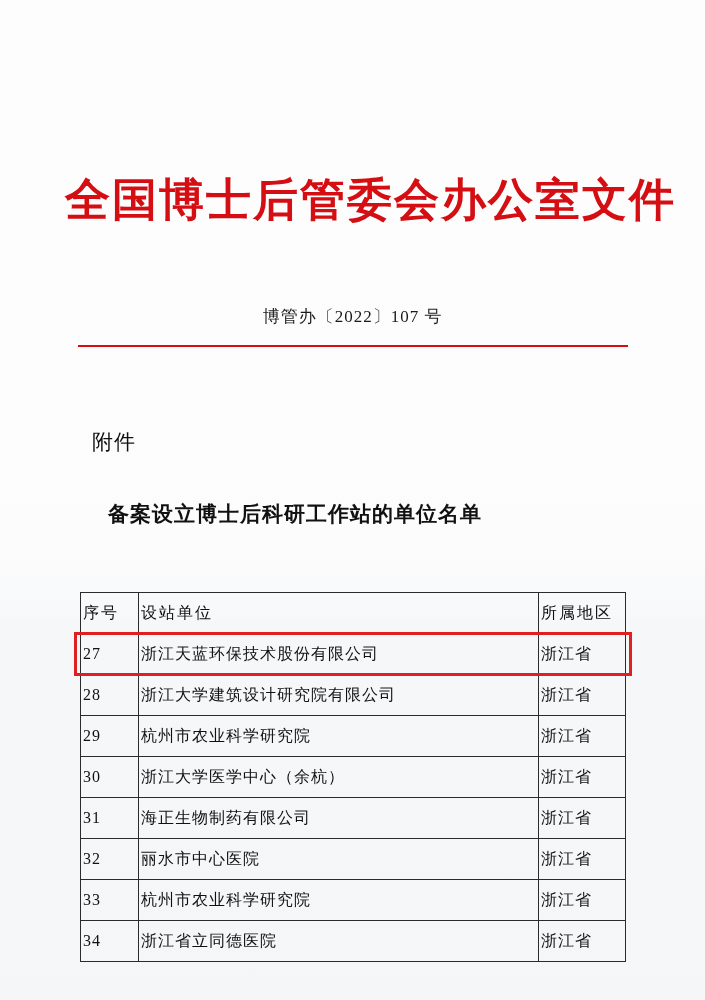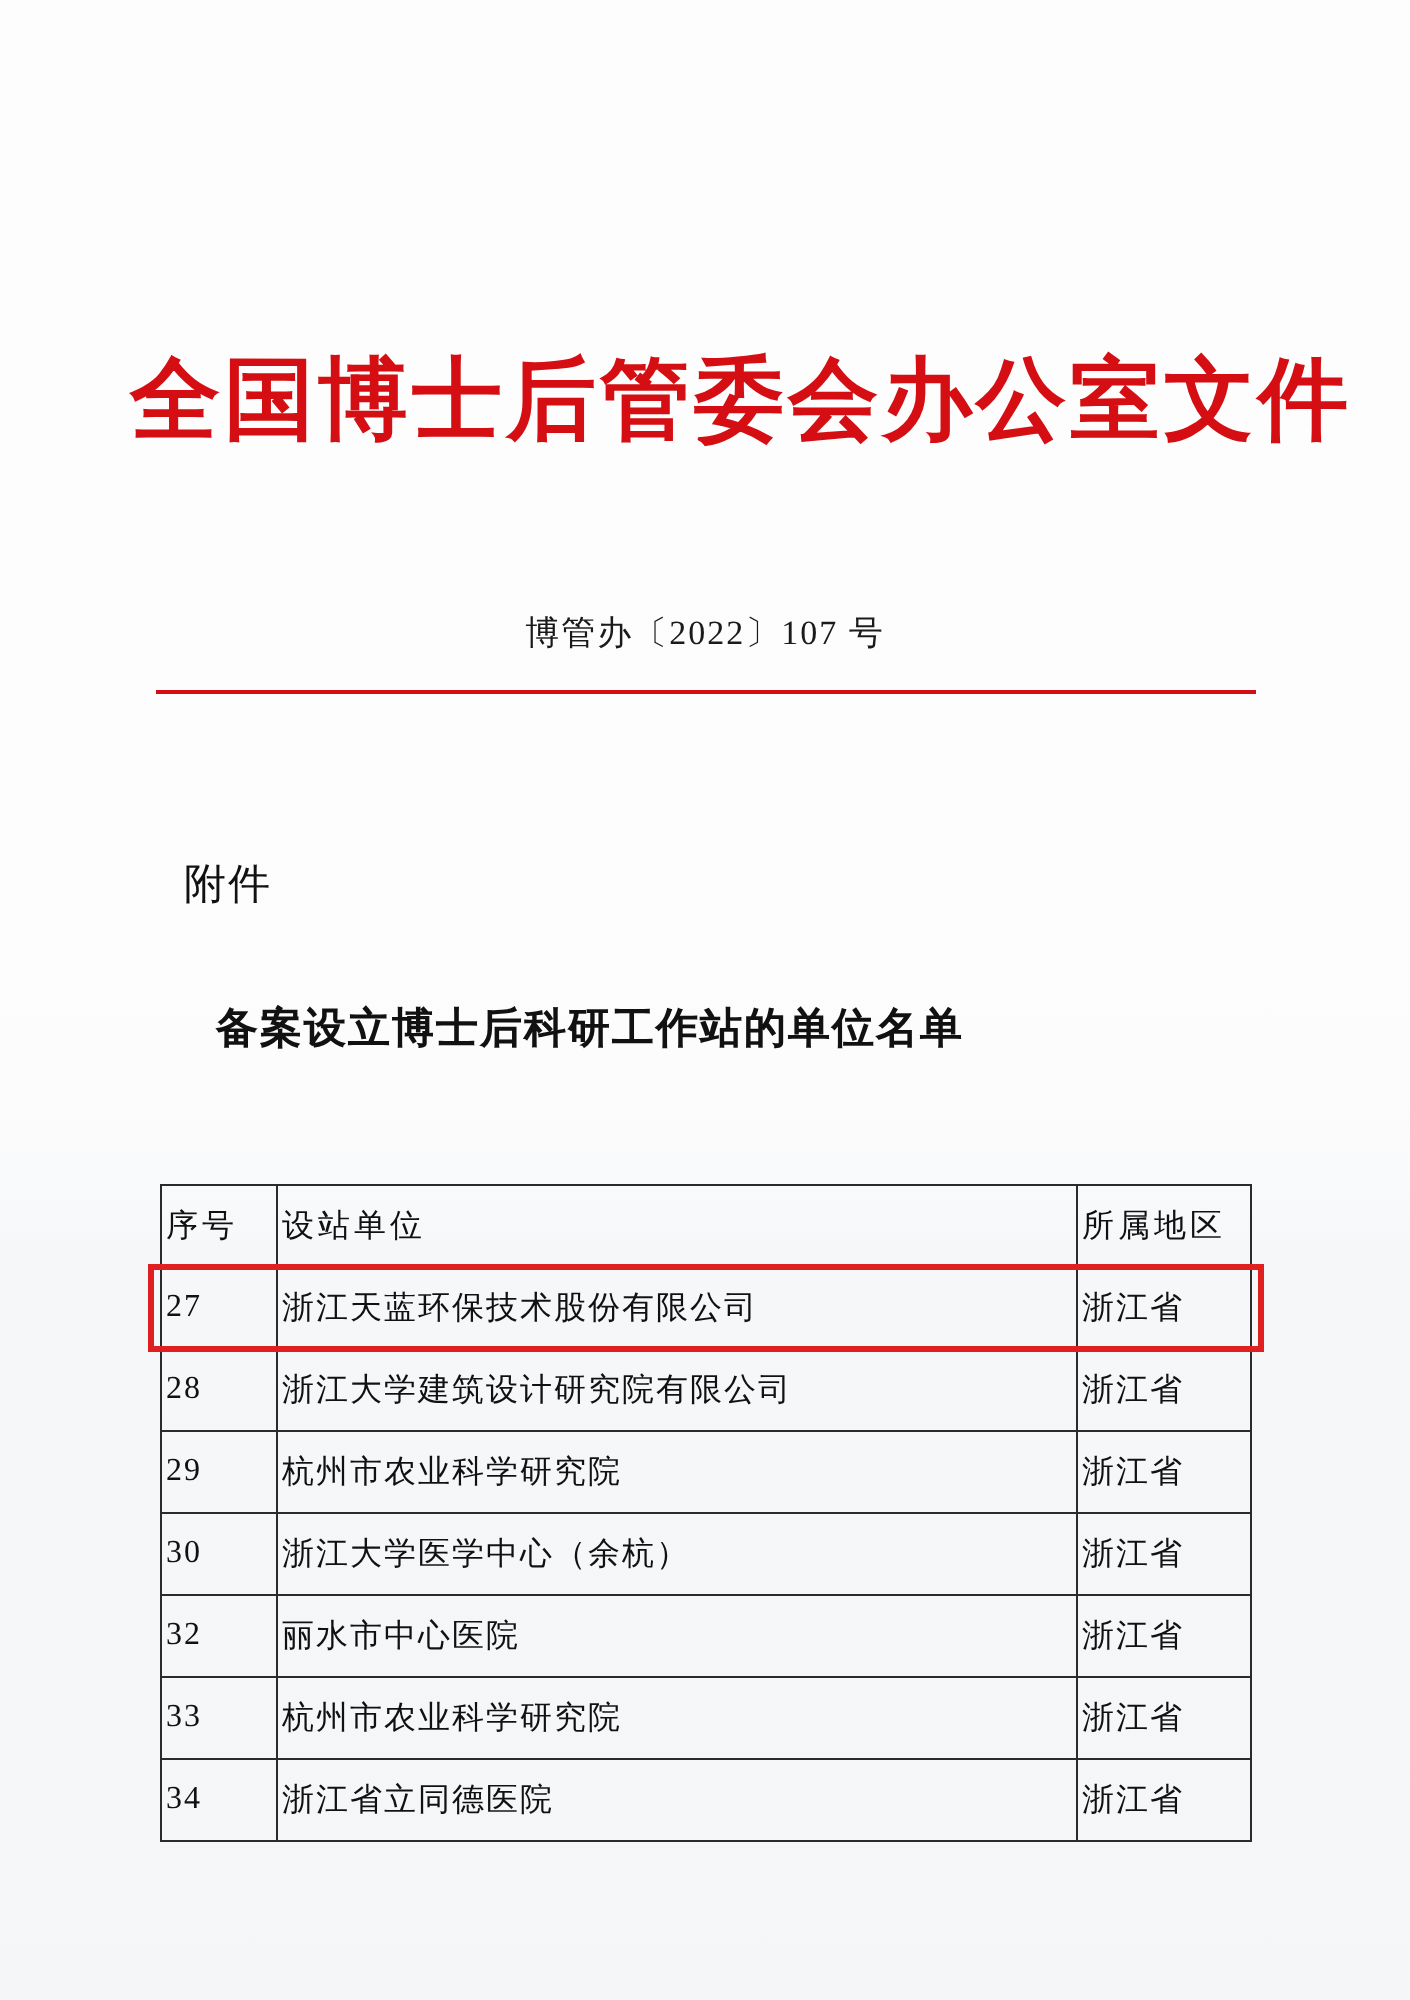--- a/index.html
+++ b/index.html
@@ -195,20 +195,25 @@
             <td>29</td>
             <td>杭州市农业科学研究院</td>
             <td>浙江省</td>
           </tr>
           <tr>
             <td>30</td>
             <td>浙江大学医学中心（余杭）</td>
             <td>浙江省</td>
           </tr>
           <tr>
+            <td>31</td>
+            <td>海正生物制药有限公司</td>
+            <td>浙江省</td>
+          </tr>
+          <tr>
             <td>32</td>
             <td>丽水市中心医院</td>
             <td>浙江省</td>
           </tr>
           <tr>
             <td>33</td>
             <td>杭州市农业科学研究院</td>
             <td>浙江省</td>
           </tr>
           <tr>

